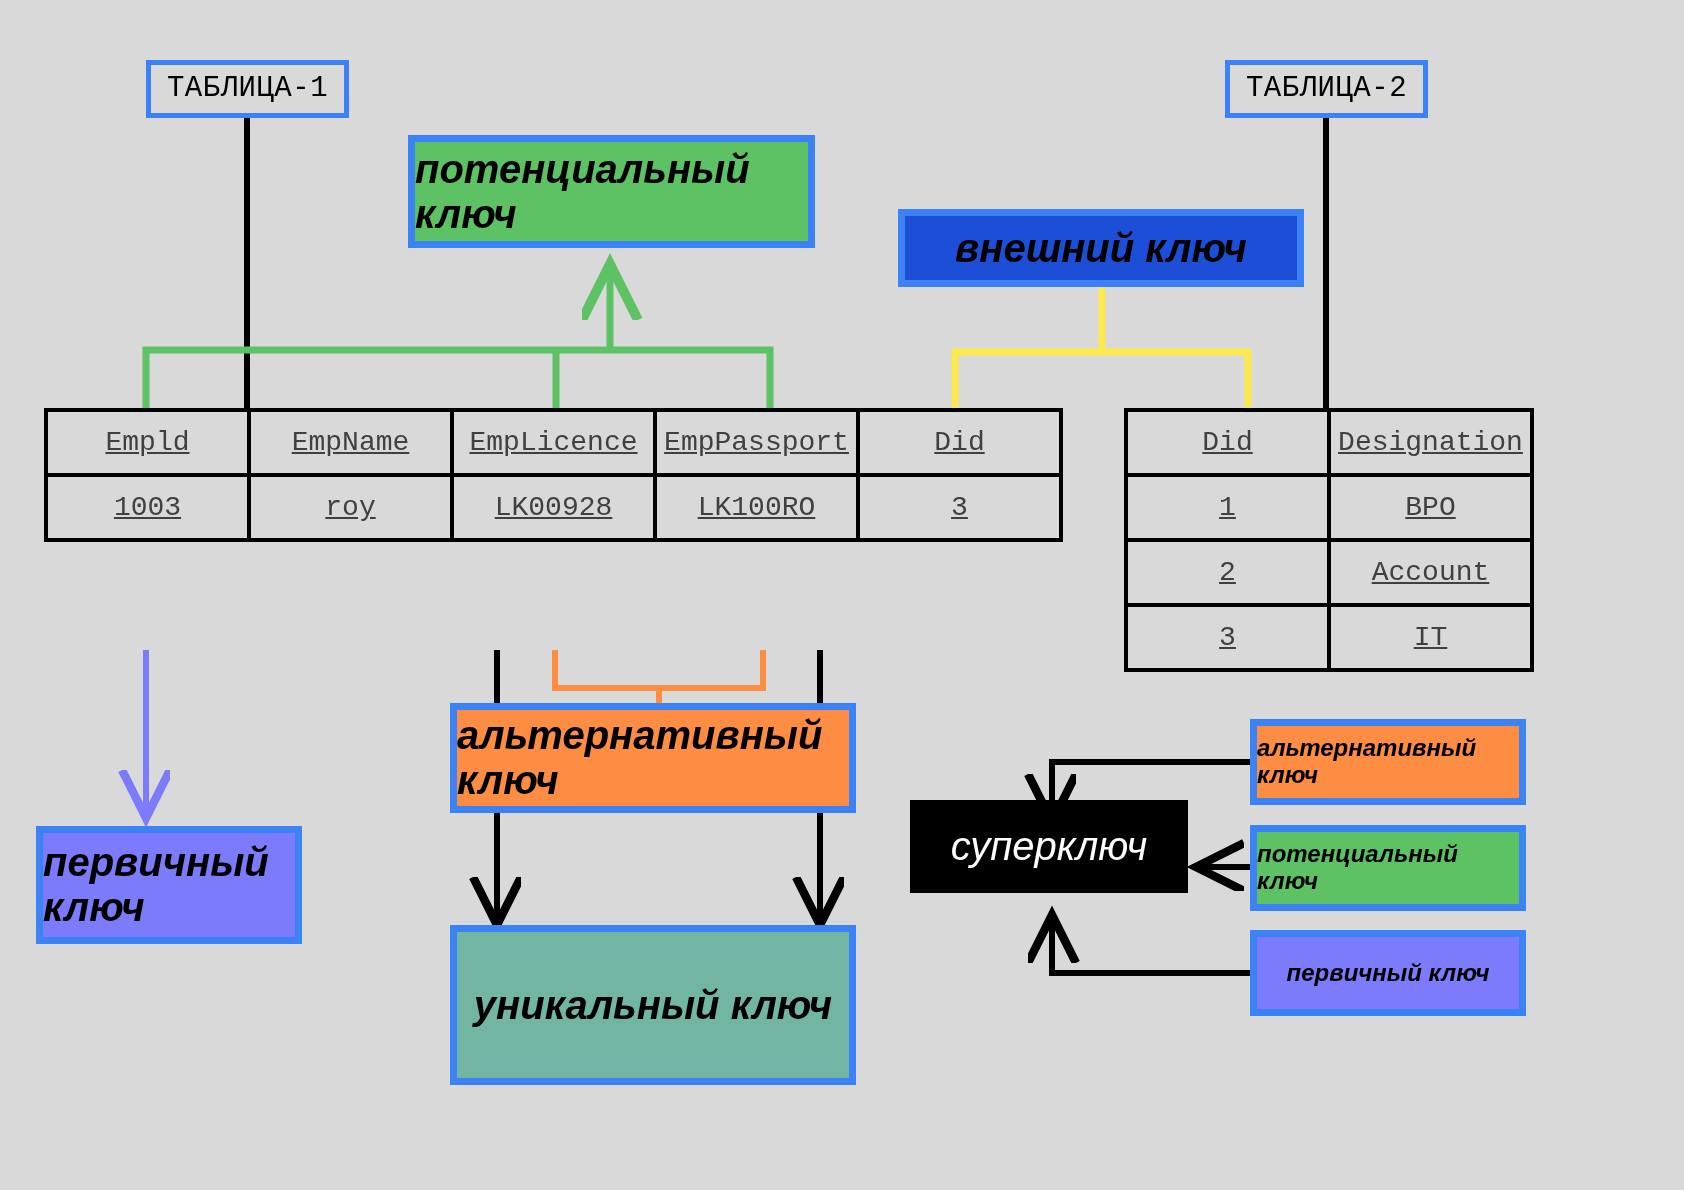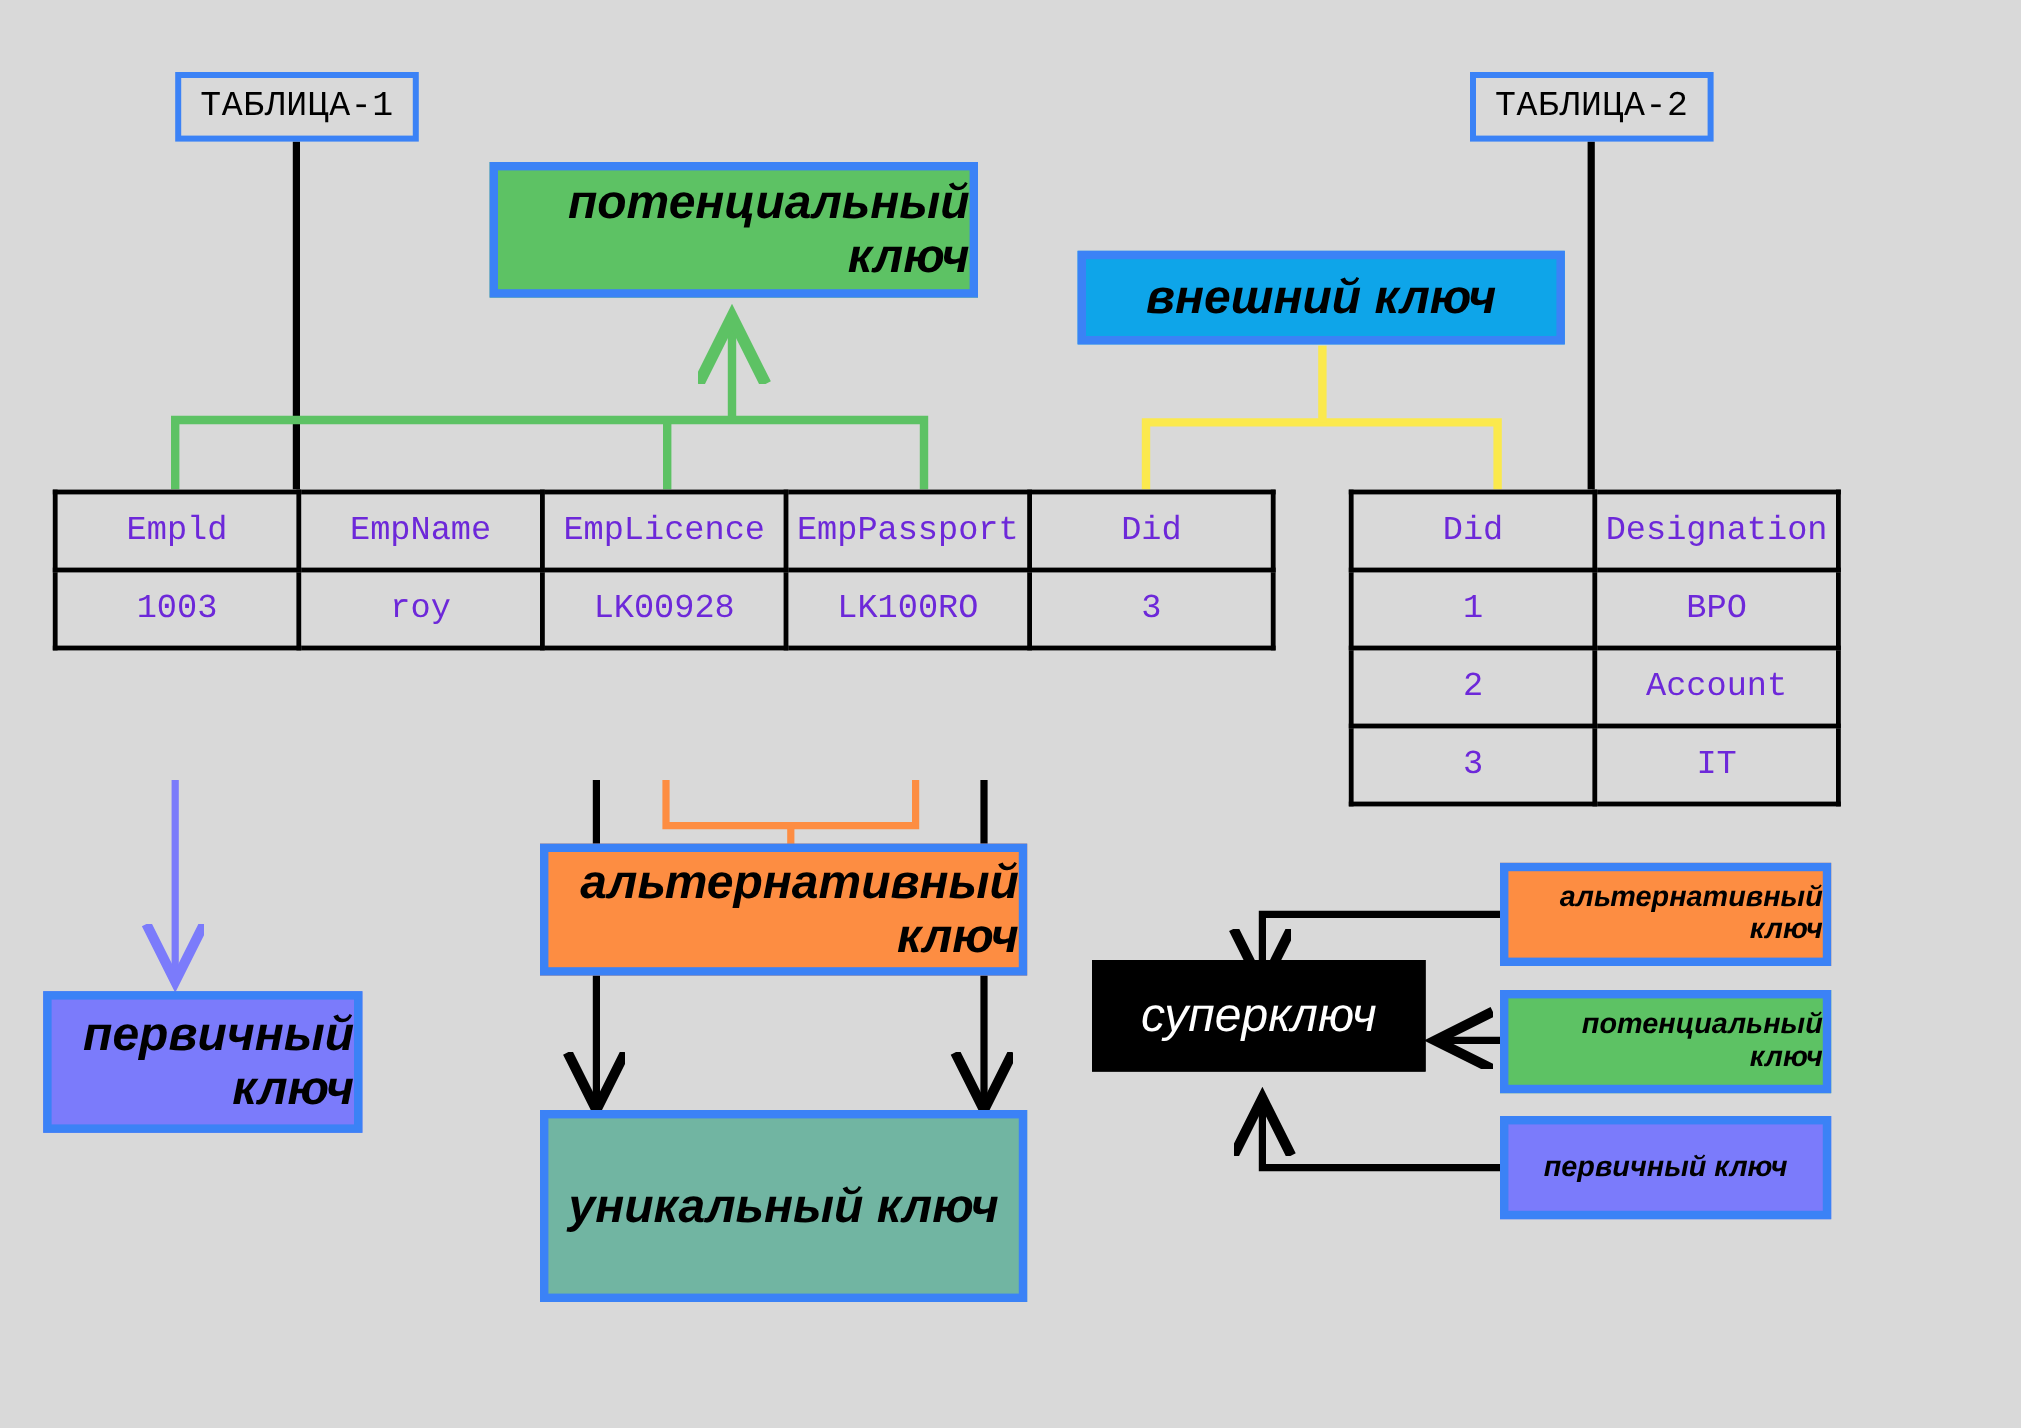--- a/index.html
+++ b/index.html
@@ -24,21 +24,21 @@
   }
 
   
   .box {
     position: absolute;
     box-sizing: border-box;
     border: 7px solid #3b82f6;
     display: flex;
     align-items: center;
     justify-content: center;
-    text-align: right;
+    text-align: left;
     line-height: 1.12;
     color: #000;
   }
   .title-box {
     background: #d9d9d9;
     border-width: 5px;
     font-family: "Liberation Mono", monospace;
     font-size: 29px;
     letter-spacing: 0.5px;
   }
@@ -52,24 +52,25 @@
     font-family: "Liberation Mono", monospace;
     table-layout: fixed;
   }
   .tbl td, .tbl th {
     border: 4px solid #000;
     text-align: center;
     font-weight: 400;
     font-size: 28px;
     height: 61px;
     padding: 0 4px;
-    color: #6d28d9;
+    color: #404040;
     background: #d9d9d9;
     white-space: nowrap;
     overflow: hidden;
+    text-decoration: underline;
   }
   .tbl th { font-weight: 400; }
 
   
   #table-1 { left: 44px; top: 408px; }
   #table-1 col.c0 { width: 203px; }
   #table-1 col.c1 { width: 203px; }
   #table-1 col.c2 { width: 203px; }
   #table-1 col.c3 { width: 203px; }
   #table-1 col.c4 { width: 203px; }
@@ -156,21 +157,21 @@
   </div>
 
   <div class="box title-box" id="title-table-2" style="left:1225px; top:60px; width:203px; height:58px;">
     <span>ТАБЛИЦА-2</span>
   </div>
 
   <div class="box label-box" id="candidate-key-box" style="left:408px; top:135px; width:407px; height:113px; background:#5dc264; font-size:40px;">
     <span>потенциальный ключ</span>
   </div>
 
-  <div class="box label-box" id="foreign-key-box" style="left:898px; top:209px; width:406px; height:78px; background:#0ea5e9; font-size:40px;">
+  <div class="box label-box" id="foreign-key-box" style="left:898px; top:209px; width:406px; height:78px; background:#1d4ed8; font-size:40px;">
     <span>внешний ключ</span>
   </div>
 
   <table class="tbl" id="table-1">
     <colgroup>
       <col class="c0">
         <col class="c1">
         <col class="c2">
         <col class="c3">
         <col class="c4">

